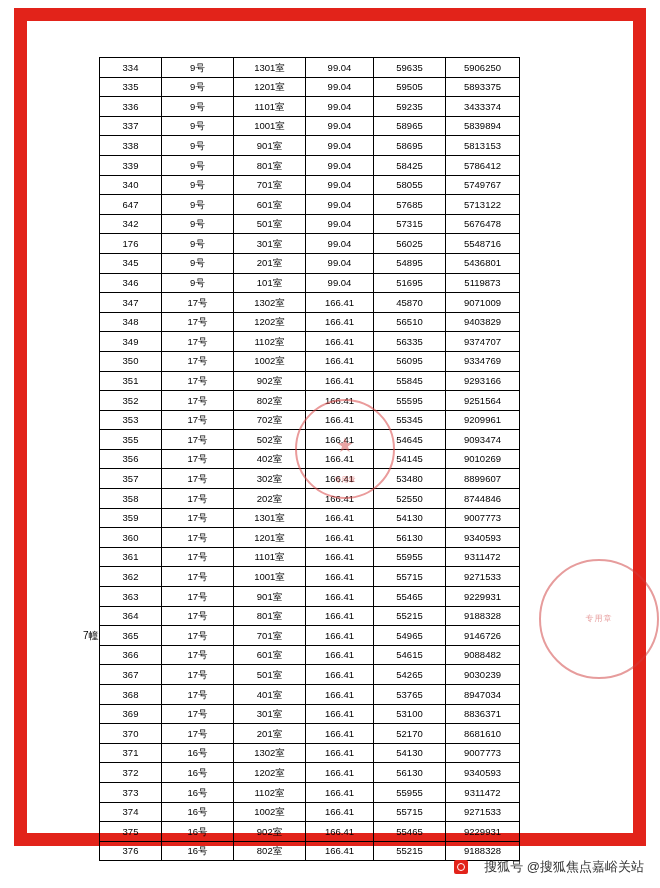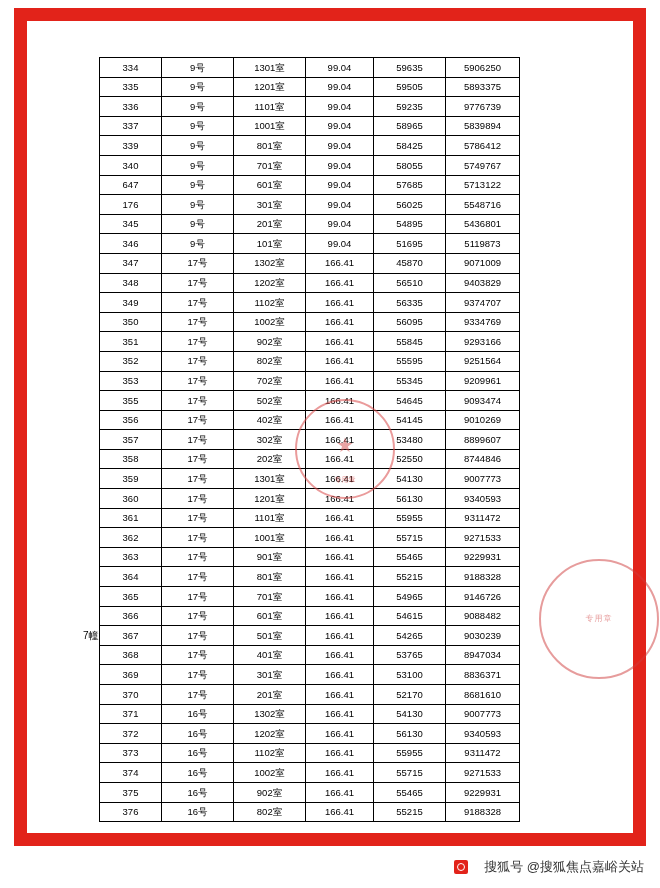--- a/index.html
+++ b/index.html
@@ -205,31 +205,39 @@
                 <td>99.04</td>
                 <td>59505</td>
                 <td>5893375</td>
               </tr>
               <tr>
                 <td>336</td>
                 <td>9号</td>
                 <td>1101室</td>
                 <td>99.04</td>
                 <td>59235</td>
-                <td>9776739</td>
+                <td>3433374</td>
               </tr>
               <tr>
                 <td>337</td>
                 <td>9号</td>
                 <td>1001室</td>
                 <td>99.04</td>
                 <td>58965</td>
                 <td>5839894</td>
               </tr>
               <tr>
+                <td>338</td>
+                <td>9号</td>
+                <td>901室</td>
+                <td>99.04</td>
+                <td>58695</td>
+                <td>5813153</td>
+              </tr>
+              <tr>
                 <td>339</td>
                 <td>9号</td>
                 <td>801室</td>
                 <td>99.04</td>
                 <td>58425</td>
                 <td>5786412</td>
               </tr>
               <tr>
                 <td>340</td>
                 <td>9号</td>
@@ -238,20 +246,28 @@
                 <td>58055</td>
                 <td>5749767</td>
               </tr>
               <tr>
                 <td>647</td>
                 <td>9号</td>
                 <td>601室</td>
                 <td>99.04</td>
                 <td>57685</td>
                 <td>5713122</td>
+              </tr>
+              <tr>
+                <td>342</td>
+                <td>9号</td>
+                <td>501室</td>
+                <td>99.04</td>
+                <td>57315</td>
+                <td>5676478</td>
               </tr>
               <tr>
                 <td>176</td>
                 <td>9号</td>
                 <td>301室</td>
                 <td>99.04</td>
                 <td>56025</td>
                 <td>5548716</td>
               </tr>
               <tr>

